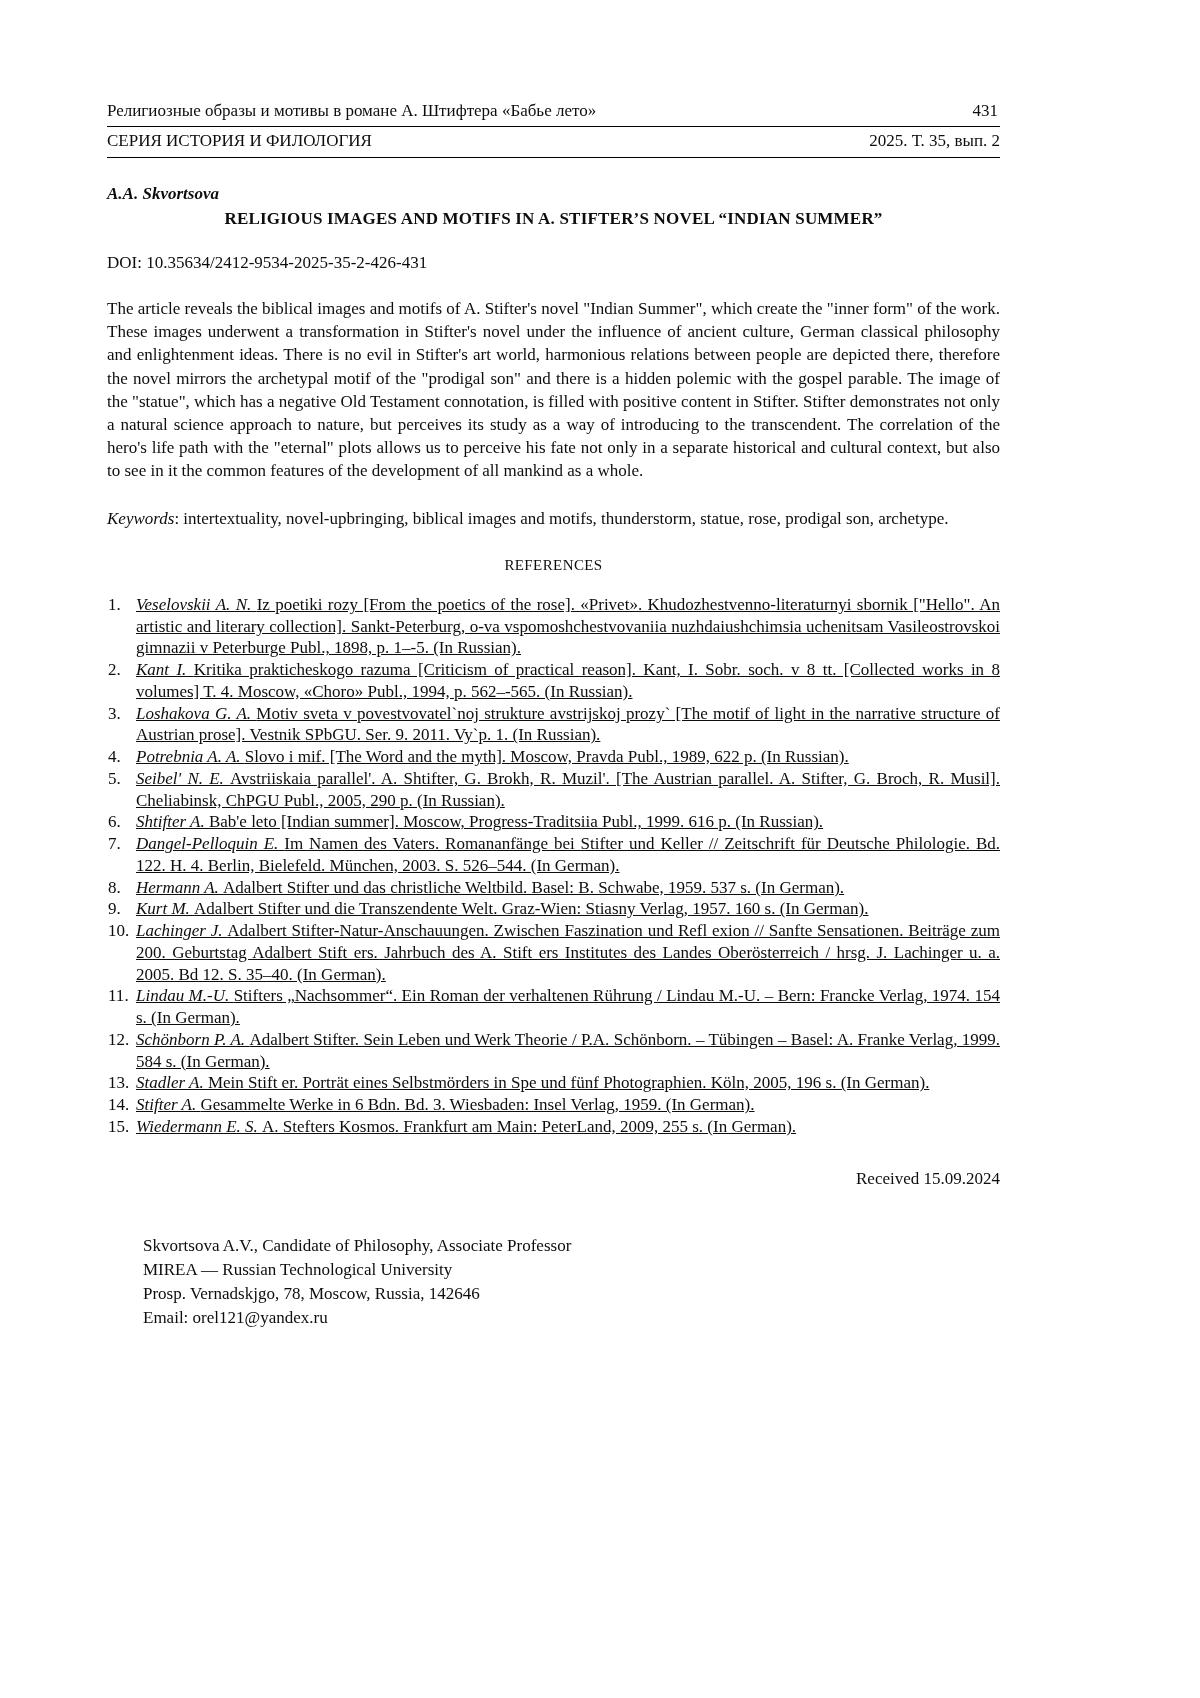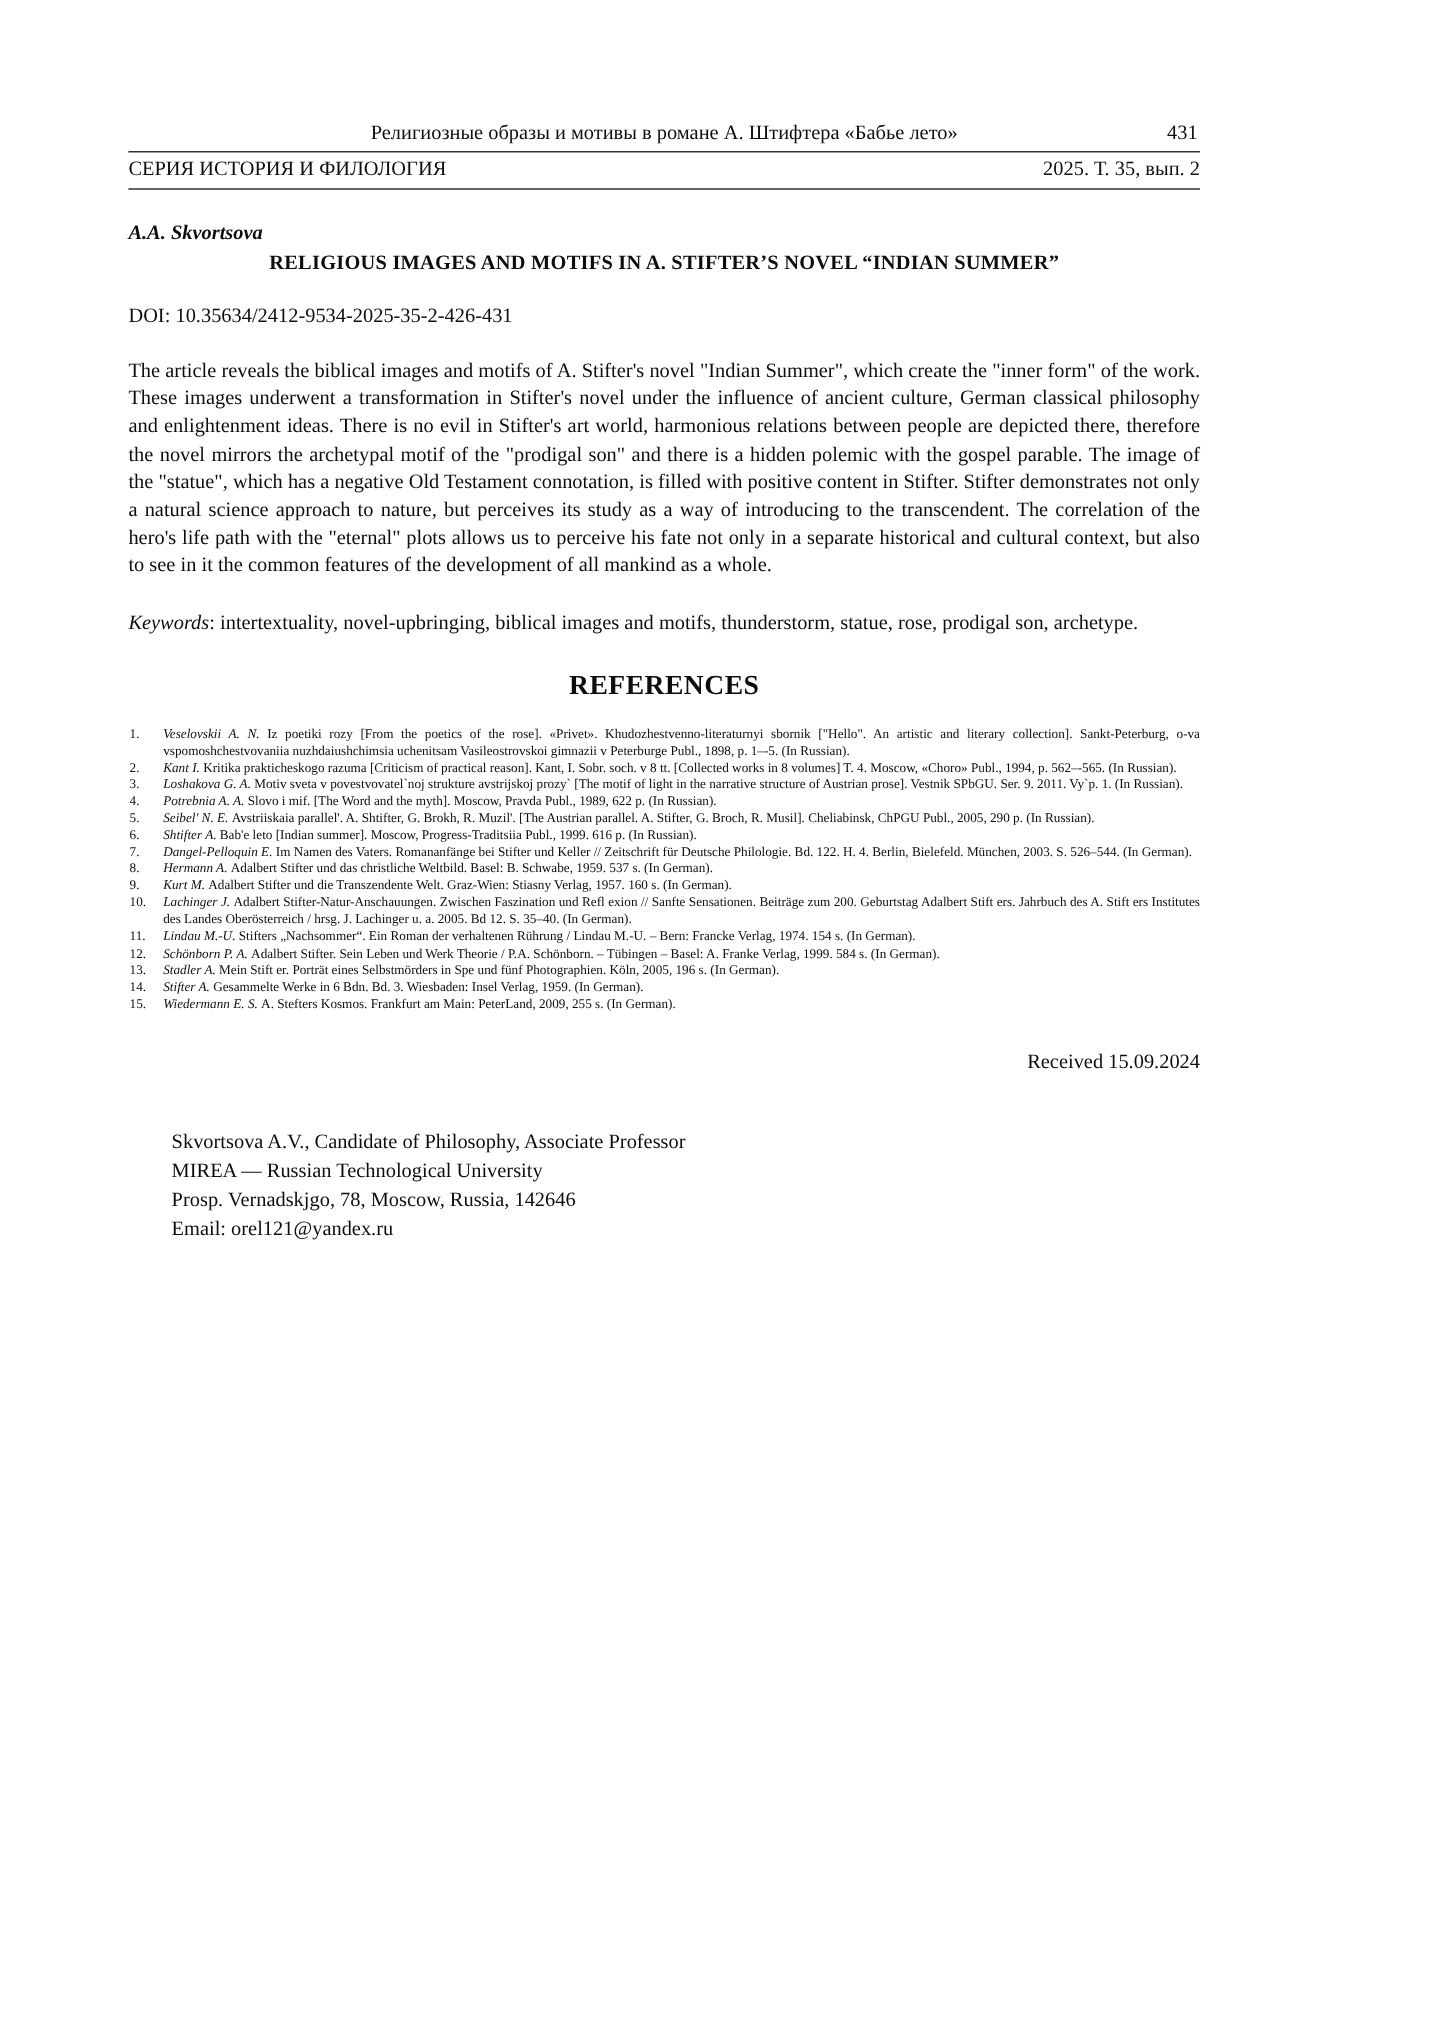--- a/index.html
+++ b/index.html
@@ -19,49 +19,50 @@
   }
   .content {
     position: absolute;
     left: 107px;
     top: 100px;
     width: 893px;
     font-size: 17px;
     line-height: 1.32;
   }
   
-  .head-line1 { position: relative; text-align: center; padding-bottom: 4px; }
+  .head-line1 { position: relative; text-align: left; padding-bottom: 4px; }
   .head-page { position: absolute; right: 2px; top: 0; }
   .rule { border-top: 1.4px solid #000; height: 0; }
   .head-line2 { display: flex; justify-content: space-between; padding: 3px 0 4px; }
   
   .author { margin: 25px 0 0; font-weight: bold; font-style: italic; }
   .title  { margin: 3px 0 0; font-size: 17px; font-weight: bold; letter-spacing: 0.2px; text-align: center; }
   .doi    { margin: 21px 0 4px; }
   .abstract {
     margin: 23px 0 0;
     text-align: justify;
     line-height: 1.36;
   }
   .keywords { margin: 25px 0 0; text-align: justify; line-height: 1.36; }
   .kw-label { font-style: italic; }
   
   .ref-heading {
     margin: 26px 0 18px;
     text-align: center;
-    font-size: 23px;
-    font-weight: bold;
+    font-size: 15px;
+    font-weight: normal;
     letter-spacing: 0.4px;
   }
   .ref-list {
     margin: 0; padding: 0;
     list-style: none;
     counter-reset: refnum;
-    font-size: 11px;
+    font-size: 17px;
     line-height: 1.28;
+    text-decoration: underline;
   }
   .ref-list li {
     counter-increment: refnum;
     position: relative;
     padding-left: 29px;
     text-align: justify;
   }
   .ref-list li::before {
     content: counter(refnum) ".";
     position: absolute;

